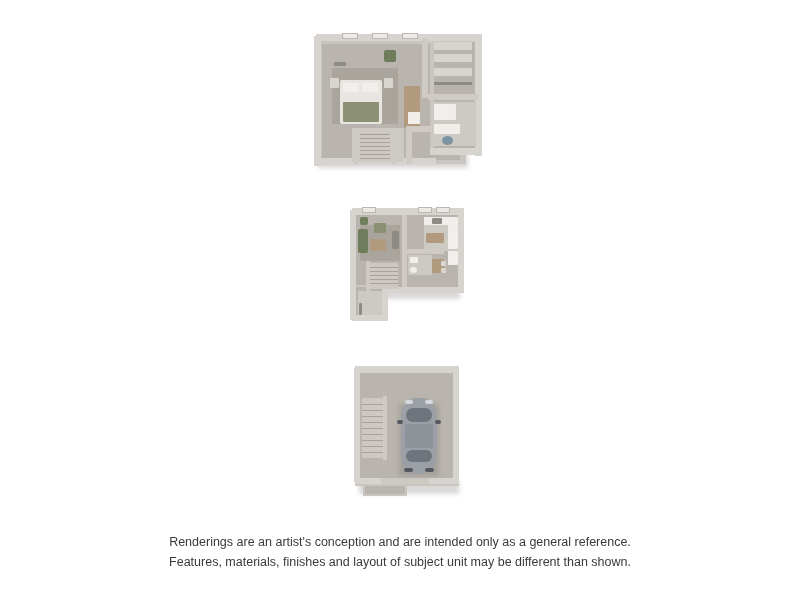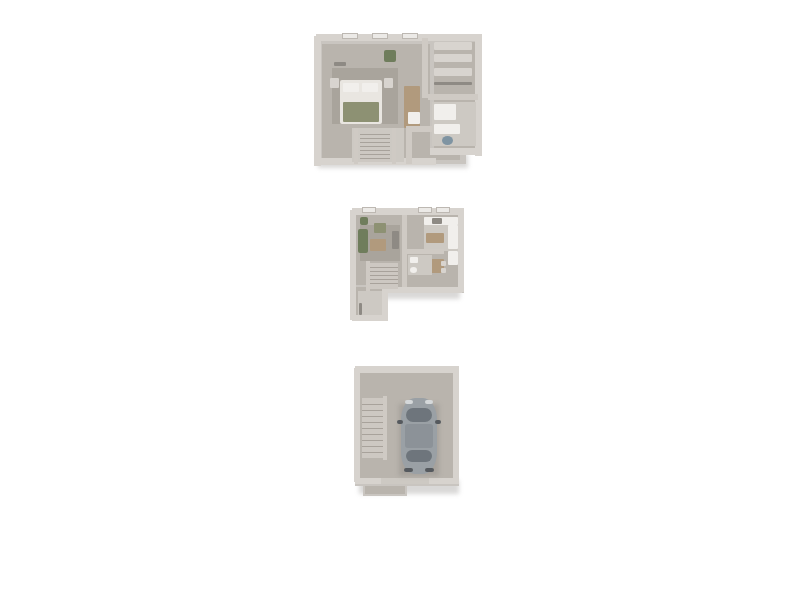--- a/index.html
+++ b/index.html
@@ -317,14 +317,18 @@
       <div class="car-dark" style="left:52px; top:58px; width:6px; height:4px;"></div>
       <div class="car-dark" style="left:90px; top:58px; width:6px; height:4px;"></div>
       <div class="car-dark" style="left:60px; top:38px; width:8px; height:4px; background:#d5d8da;"></div>
       <div class="car-dark" style="left:80px; top:38px; width:8px; height:4px; background:#d5d8da;"></div>
       <div class="car-dark" style="left:59px; top:106px; width:9px; height:4px;"></div>
       <div class="car-dark" style="left:80px; top:106px; width:9px; height:4px;"></div>
     </div>
 
   </div>
 
+  <div class="caption">
+    <div>Renderings are an artist's conception and are intended only as a general reference.</div>
+    <div>Features, materials, finishes and layout of subject unit may be different than shown.</div>
+  </div>
 
 </div>
 
 </body></html>

